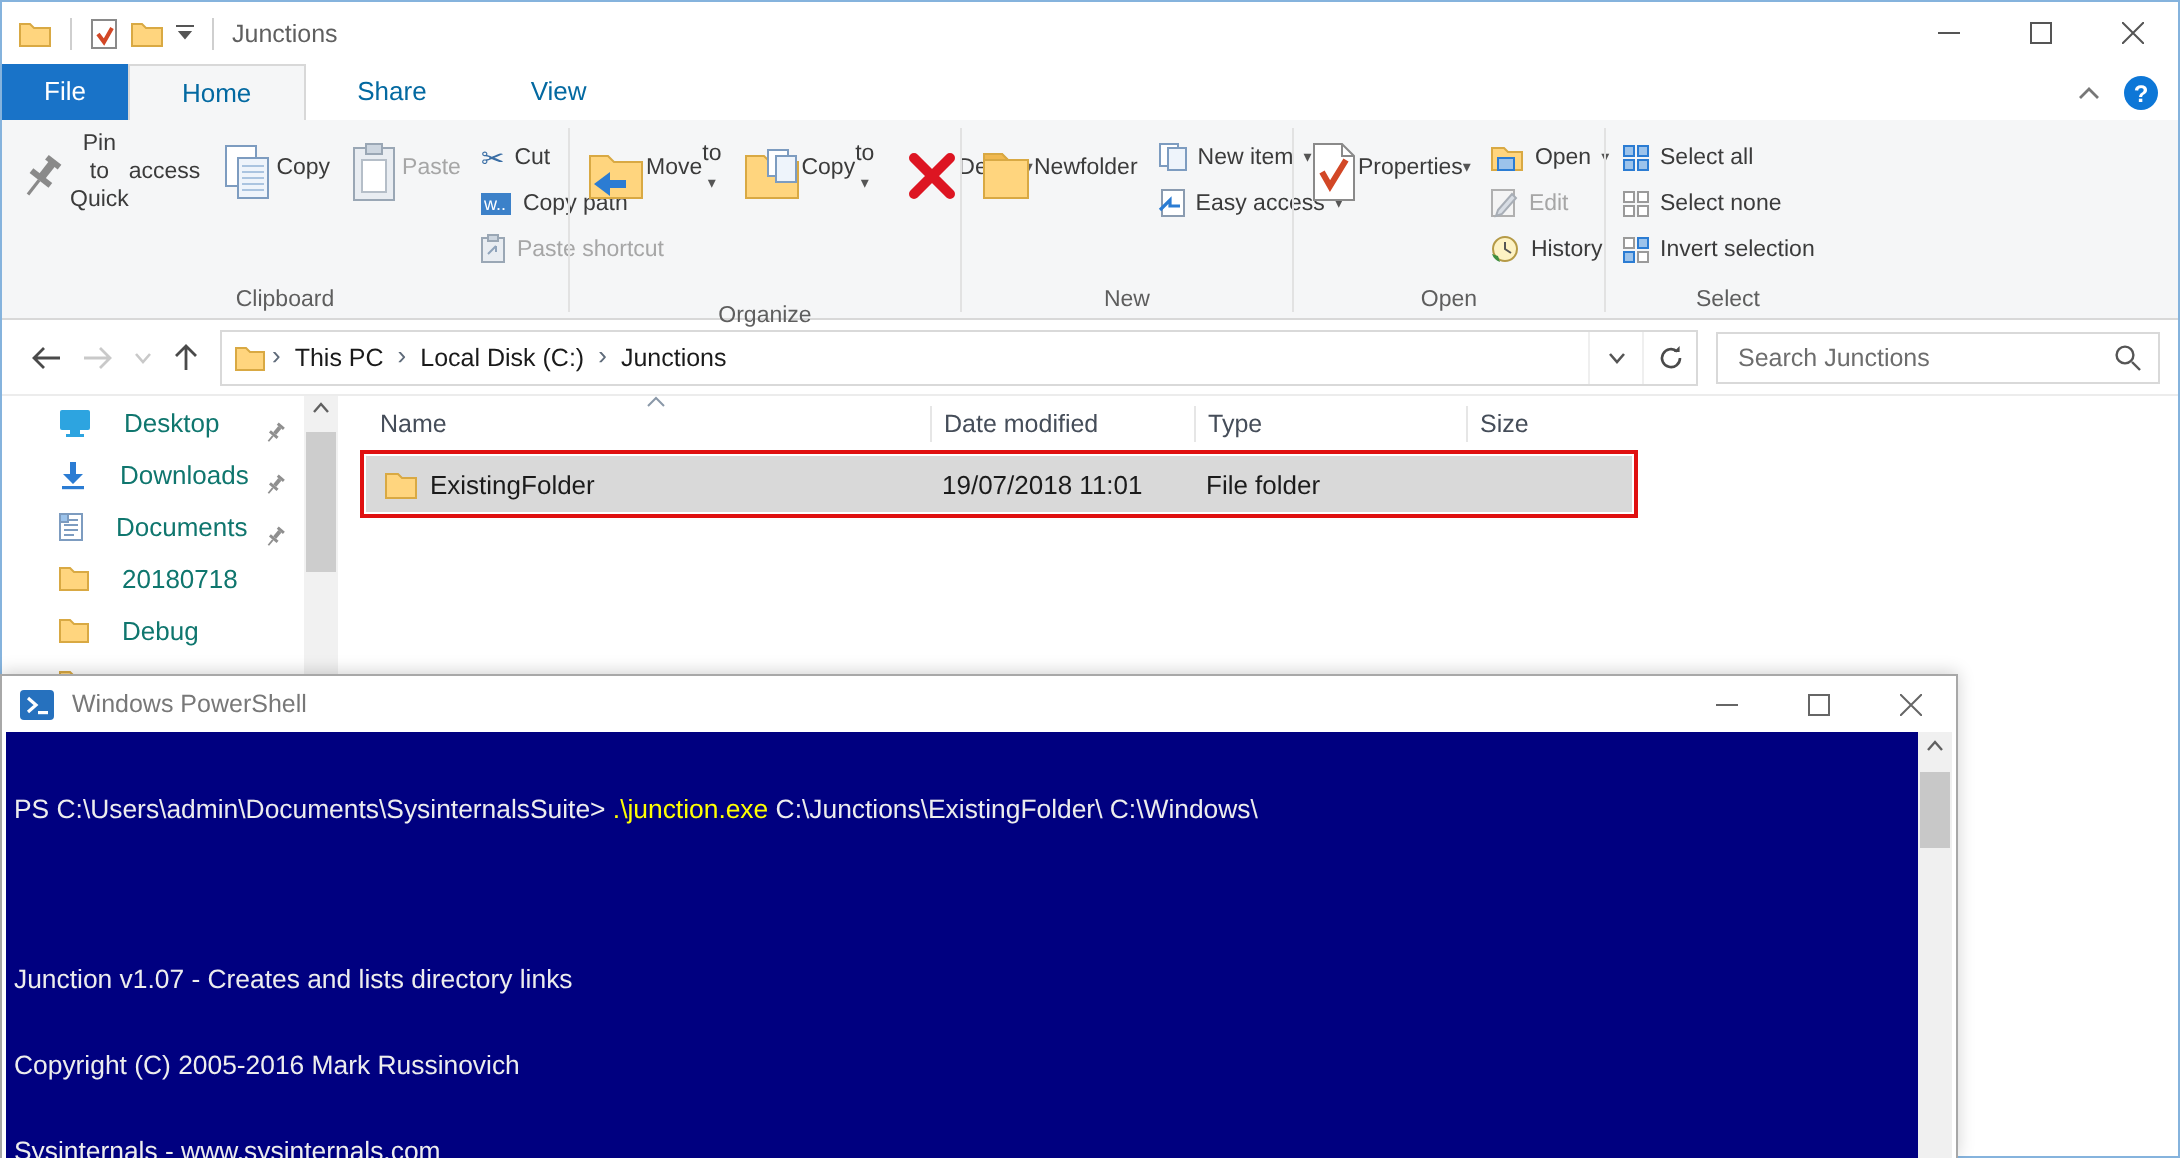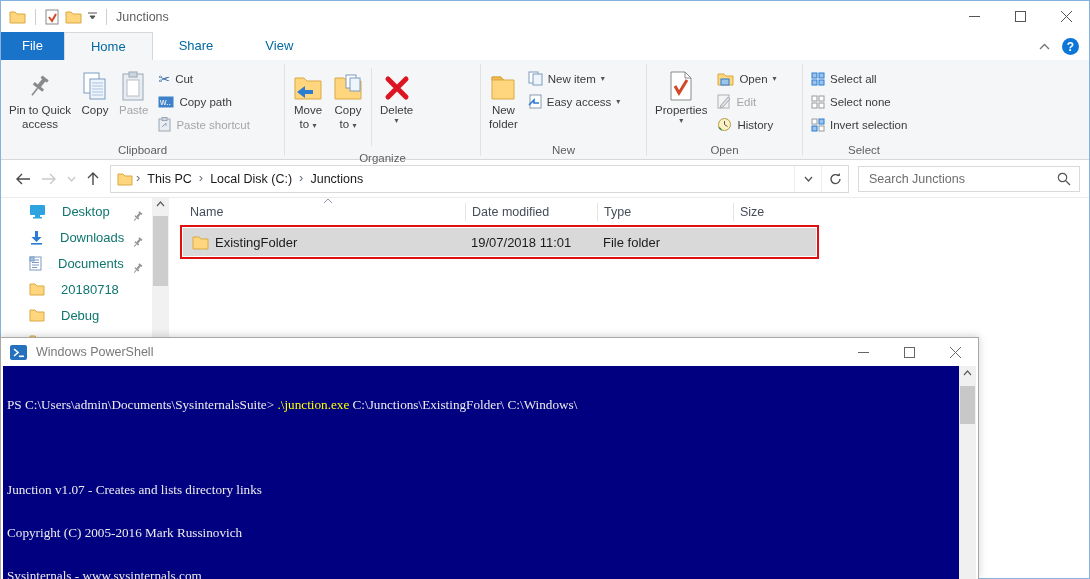--- a/index.html
+++ b/index.html
@@ -21,21 +21,21 @@
   .tab-active{background:#f5f6f7;border:1px solid #d8d8d8;border-bottom:none}
   .tabs-right{position:absolute;right:10px;top:6px;display:flex;align-items:center;gap:12px}
   .helpdot{width:17px;height:17px;border-radius:50%;background:#0d77d7;color:#fff;font-size:12px;
            display:flex;align-items:center;justify-content:center;font-weight:bold}
   
   .ribbon{height:100px;background:#f5f6f7;border-bottom:1px solid #d8d8d8;display:flex;box-sizing:border-box;padding-top:1px}
   .group{display:flex;flex-direction:column}
   .gbody{flex:1;display:flex;align-items:flex-start;padding:3px 3px 0}
   .glabel{text-align:center;font-size:11.5px;color:#5e5e5e;padding:2px 0 3px}
   .gsep{width:1px;background:#e2e2e2;margin:3px 0}
-  .bigbtn{display:flex;flex-direction:column;align-items:center;justify-content:flex-start;
+  .bigbtn{display:flex;flex-direction:row;align-items:center;justify-content:flex-start;
           font-size:11.5px;color:#3b3b3b;padding:1px 5px;text-align:center;line-height:14px}
   .bigbtn .ic{height:36px;display:flex;align-items:flex-end;justify-content:center;margin-bottom:2px}
   .smallcol{display:flex;flex-direction:column;padding-top:3px}
   .smallbtn{display:flex;align-items:center;gap:5px;font-size:11.5px;color:#3b3b3b;height:23px;padding:0 5px;white-space:nowrap}
   .dis{color:#a6a6a6}
   .caret{font-size:8px;color:#555;line-height:8px}
   .minisep{width:1px;background:#e2e2e2;margin:4px 3px;height:78px}
   
   .addrband{height:37px;display:flex;align-items:center;padding:0 9px;background:#fff;border-bottom:1px solid #ececec}
   .navbtn{width:26px;height:26px;display:flex;align-items:center;justify-content:center}
@@ -68,21 +68,21 @@
   .redbox{position:absolute;left:-3px;top:-3px;right:-3px;bottom:-3px;border:2px solid #e01010;pointer-events:none}
   
   .ps{position:absolute;left:0;top:337px;width:979px;height:242px;background:#fff;
       border:1px solid #a8a8a8;border-bottom:none;box-sizing:border-box;box-shadow:0 -1px 8px rgba(0,0,0,.18)}
   .ps-titlebar{height:28px;display:flex;align-items:center;padding-left:9px}
   .ps-title{font-size:12.5px;color:#787878;margin-left:9px}
   .ps-controls{margin-left:auto;display:flex;height:28px}
   .ps .wc{width:46px}
   .console{position:absolute;top:28px;left:2px;right:19px;bottom:0;background:#000080;
            padding:3px 16px 0 4px;overflow:hidden;
-           font-family:Liberation Serif, serif;font-size:13.2px;line-height:14.3px;
+           font-family:Liberation Sans, sans-serif;font-size:13.2px;line-height:14.3px;
            color:#ededed;white-space:pre}
   .cline{height:14.3px}
   .cmd{color:#ffff00}
   .ps-scroll{position:absolute;top:28px;right:2px;width:17px;bottom:0;background:#f0f0f0}
   .ps-scroll .thumb{position:absolute;left:1px;right:1px;top:20px;height:38px;background:#c8c8c8}
 </style>
 </head>
 <body>
 
 <div class="explorer">

